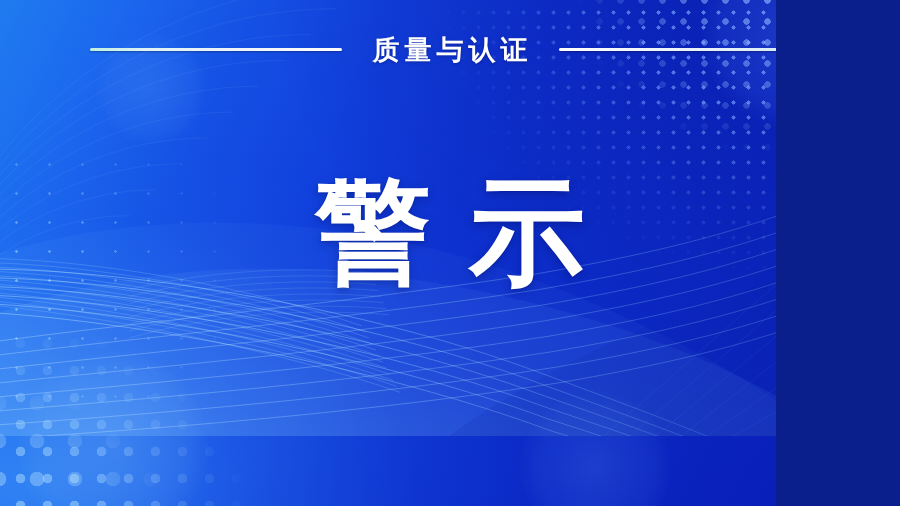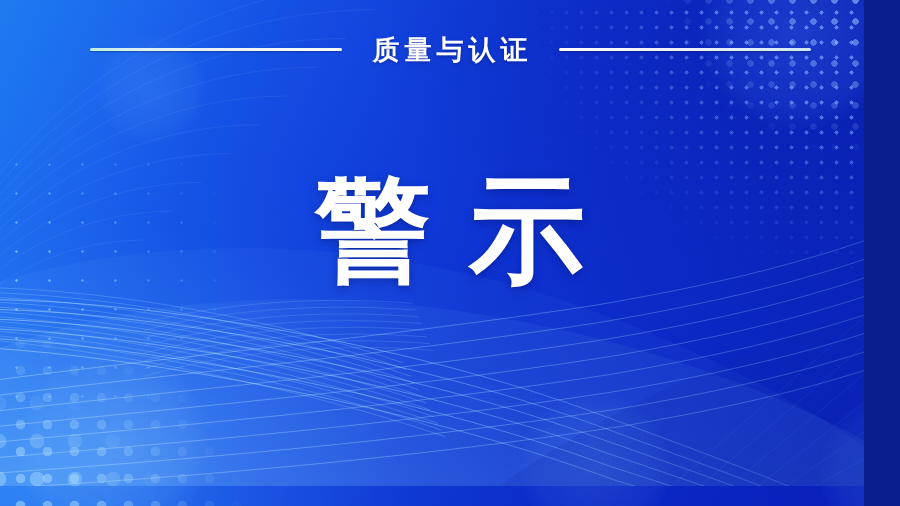--- a/index.html
+++ b/index.html
@@ -6,21 +6,21 @@
     margin: 0;
     padding: 0;
     background: #0a1e8c;
   }
   body {
     font-family: "Liberation Sans", "DejaVu Sans", sans-serif;
   }
 
   #slide {
     position: relative;
-    width: 864px;
+    width: 776px;
     height: 506px;
     overflow: hidden;
     background: #8b5cf6;
     user-select: none;
   }
 
   
   .layer {
     position: absolute;
     inset: 0;
@@ -157,25 +157,25 @@
     text-indent: 5px;
     white-space: nowrap;
     text-shadow: 0 1px 3px rgba(0,10,70,0.35);
     line-height: 1;
   }
 
   
   .main-title-wrap {
     position: absolute;
     left: 0;
-    top: 148px;
+    top: 162px;
     width: 900px;
     height: 140px;
     display: flex;
-    align-items: flex-end;
+    align-items: center;
     justify-content: center;
   }
   .main-title {
     color: #ffffff;
     font-family: "DejaVu Sans", "Liberation Sans", sans-serif;
     font-size: 116px;
     font-weight: 700;
     letter-spacing: 38px;
     text-indent: 38px;
     line-height: 1;

